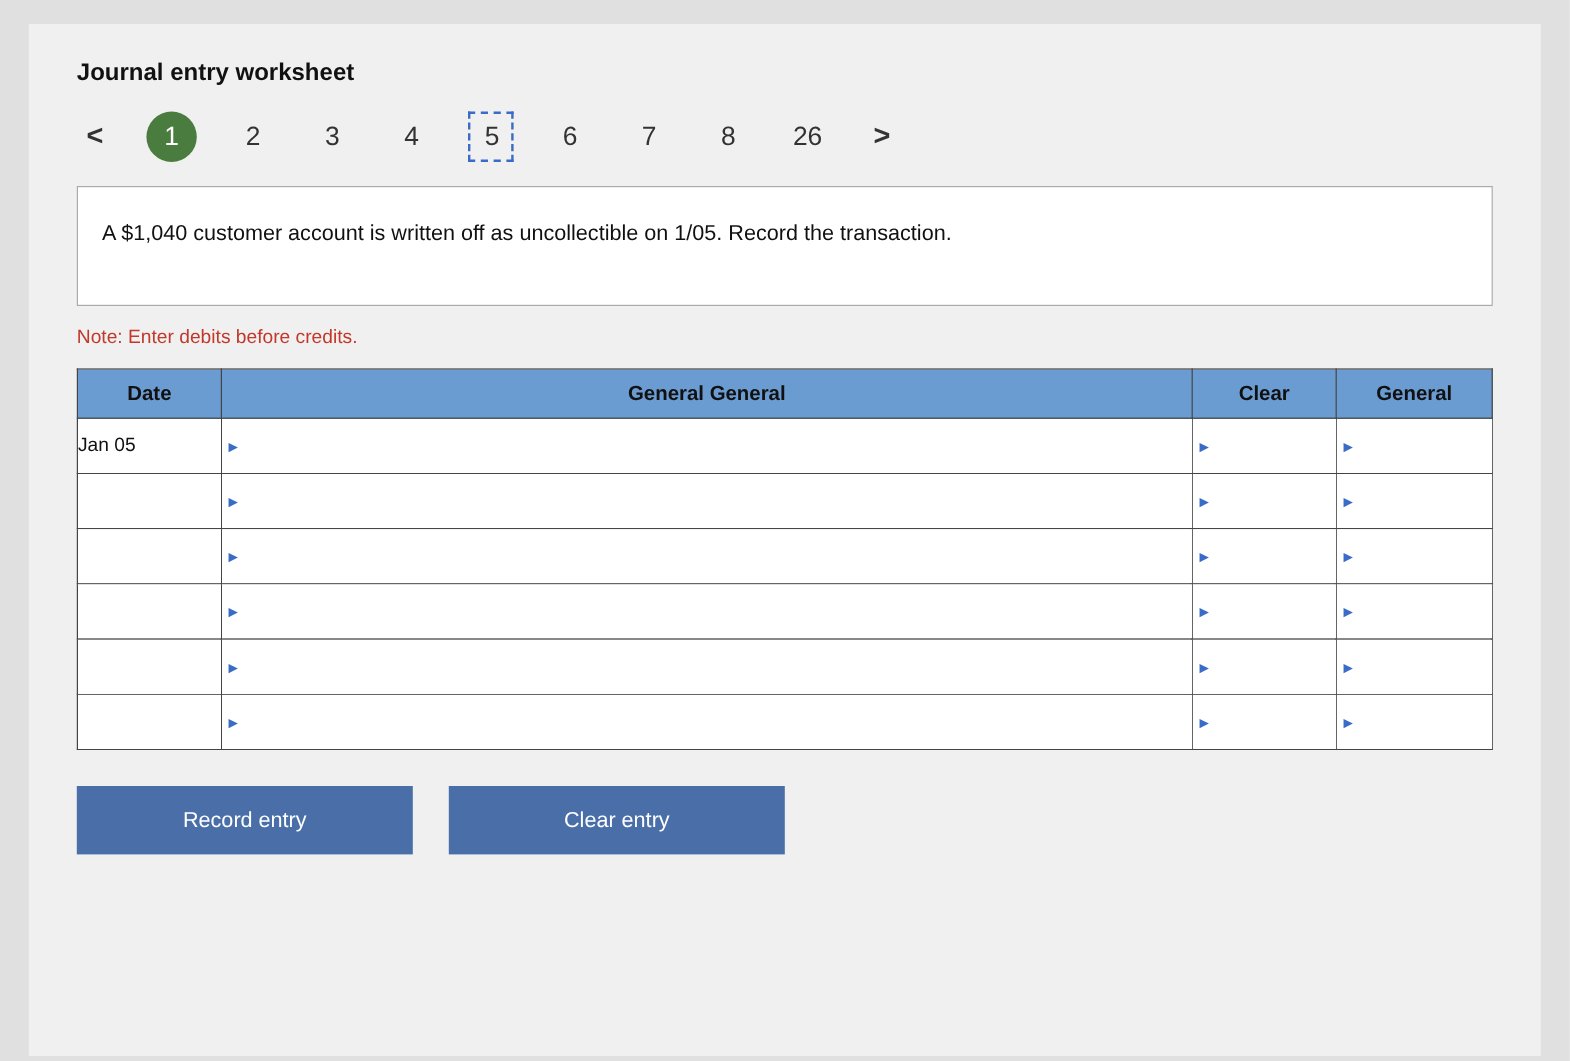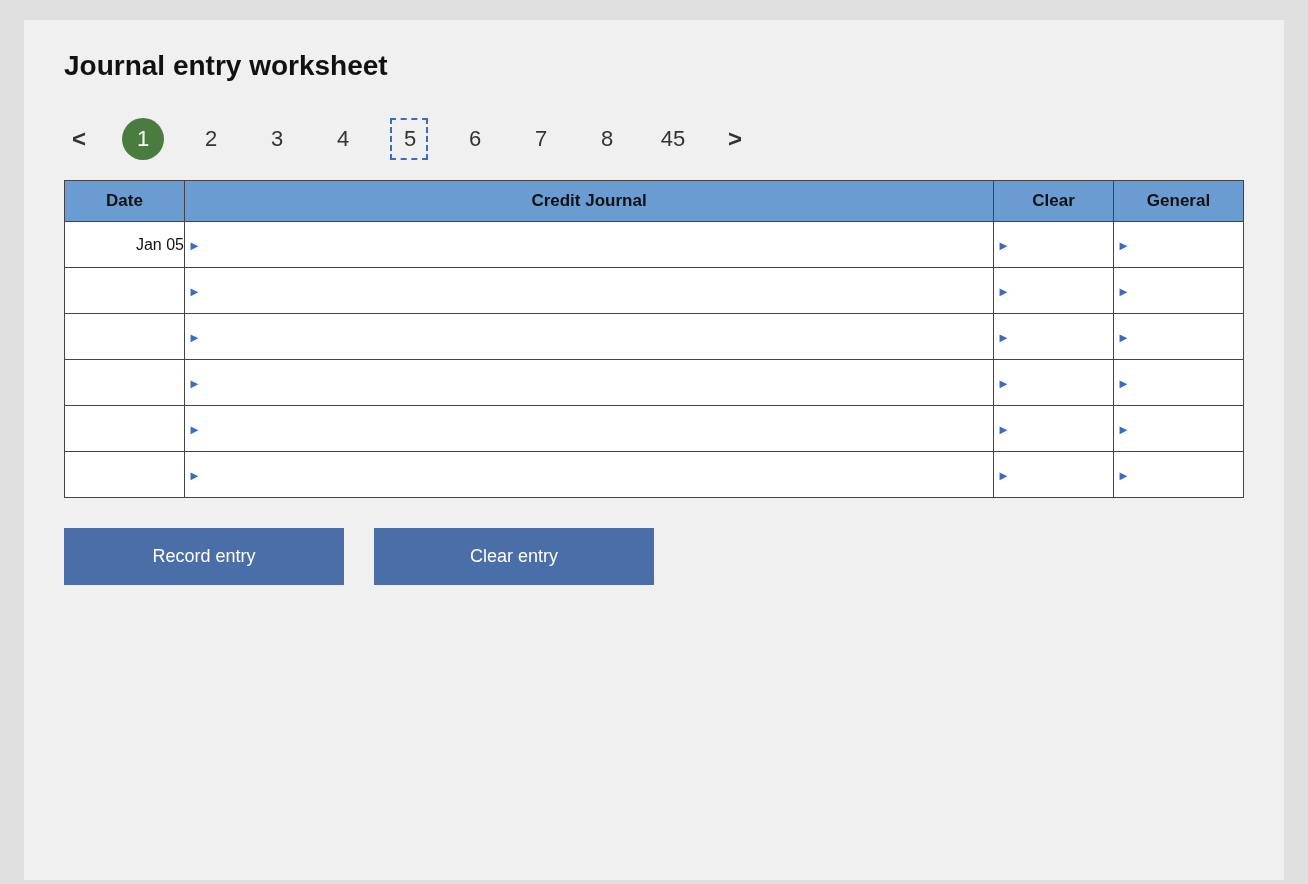--- a/index.html
+++ b/index.html
@@ -15,23 +15,23 @@
     }
 
     .container {
       background: #f0f0f0;
       width: 1260px;
       min-height: 860px;
       padding: 30px 40px;
     }
 
     .page-title {
-      font-size: 28px;
+      font-size: 20px;
       font-weight: bold;
-      margin-bottom: 36px;
+      margin-bottom: 20px;
       color: #111;
     }
 
     .nav-row {
       display: flex;
       align-items: center;
       gap: 28px;
       margin-bottom: 20px;
     }
 
@@ -112,21 +112,21 @@
 
     .journal-table td {
       border: 1px solid #444;
       height: 46px;
       background: white;
       position: relative;
       vertical-align: middle;
     }
 
     .journal-table td.date-cell {
-      text-align: right;
+      text-align: left;
       font-size: 16px;
       color: #111;
     }
 
     .journal-table td.input-cell {
       padding: 0;
     }
 
     .cell-arrow {
       position: absolute;
@@ -180,32 +180,36 @@
     <button class="nav-arrow">&lt;</button>
 
     <div class="nav-number active">1</div>
     <div class="nav-number">2</div>
     <div class="nav-number">3</div>
     <div class="nav-number">4</div>
     <div class="nav-number selected">5</div>
     <div class="nav-number">6</div>
     <div class="nav-number">7</div>
     <div class="nav-number">8</div>
-    <div class="nav-number">45</div>
+    <div class="nav-number">26</div>
 
     <button class="nav-arrow">&gt;</button>
   </div>
 
-
+  <div class="problem-box">
+    <span>A $1,040 customer account is written off as uncollectible on 1/05. Record the transaction.</span>
+  </div>
+
+  <div class="note-text">Note: Enter debits before credits.</div>
 
   <table class="journal-table">
     <thead>
       <tr>
         <th class="date-col">Date</th>
-        <th class="journal-col">Credit Journal</th>
+        <th class="journal-col">General General</th>
         <th class="debit-col">Clear</th>
         <th class="credit-col">General</th>
       </tr>
     </thead>
     <tbody id="table-body">
     <tr>
           <td class="date-cell">Jan 05</td>
           <td class="input-cell"><span class="cell-arrow">►</span><input class="cell-input" type="text" value="" style=""></td>
           <td class="input-cell"><span class="cell-arrow">►</span><input class="cell-input" type="text" value="" style=""></td>
           <td class="input-cell"><span class="cell-arrow">►</span><input class="cell-input" type="text" value="" style=""></td>

